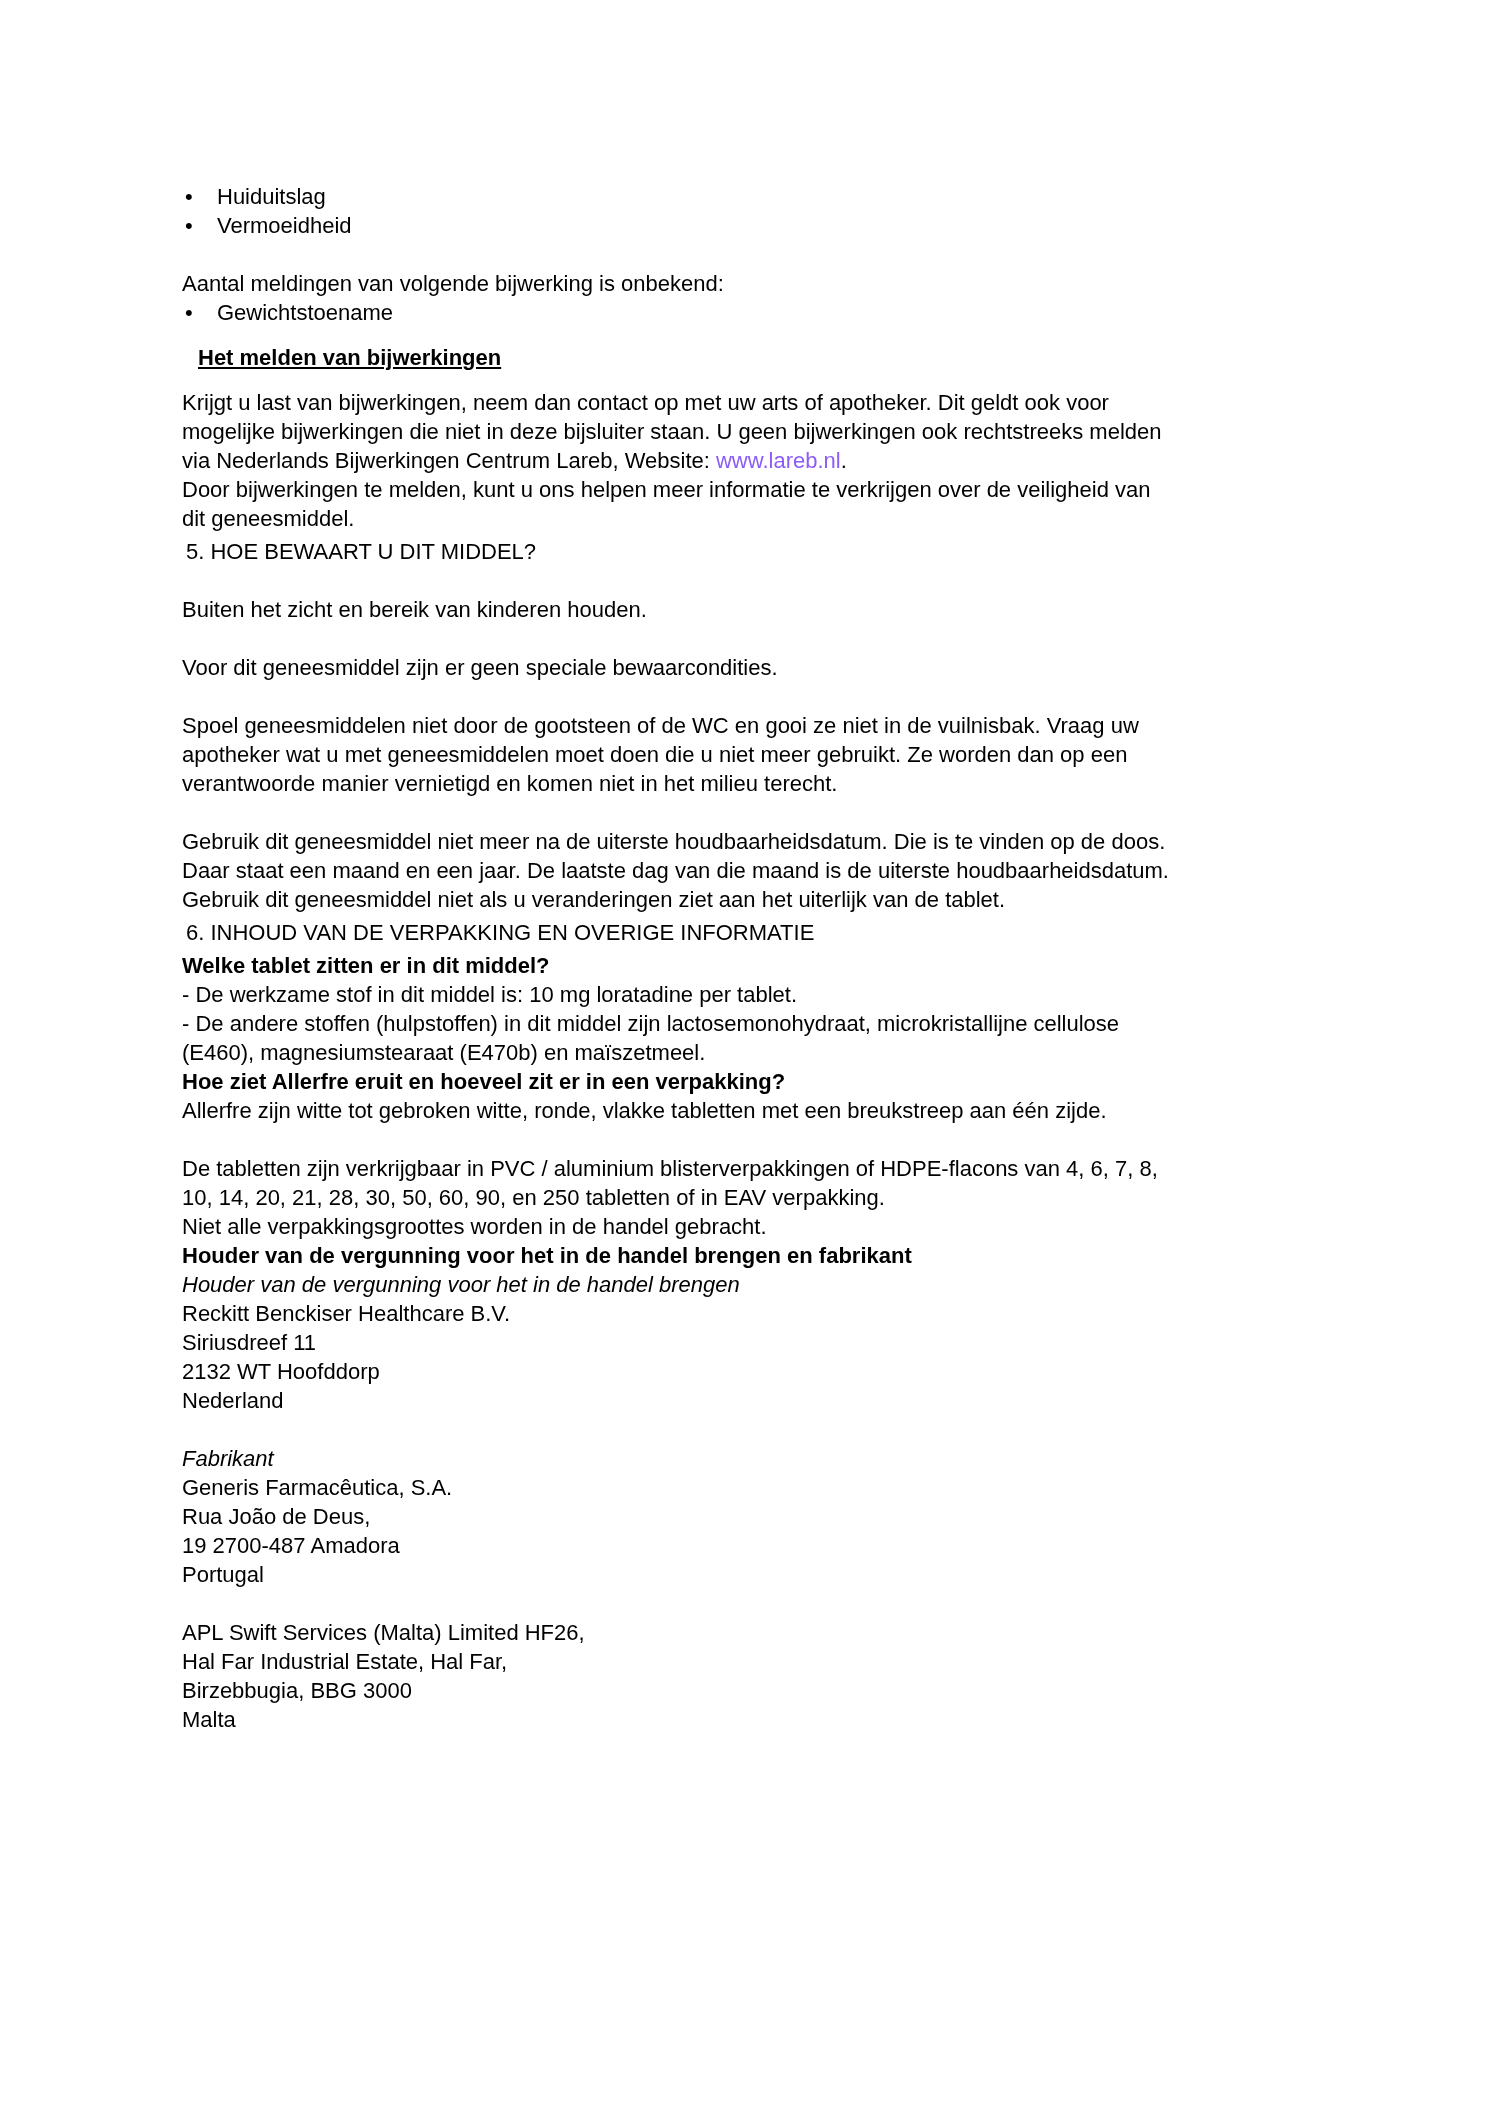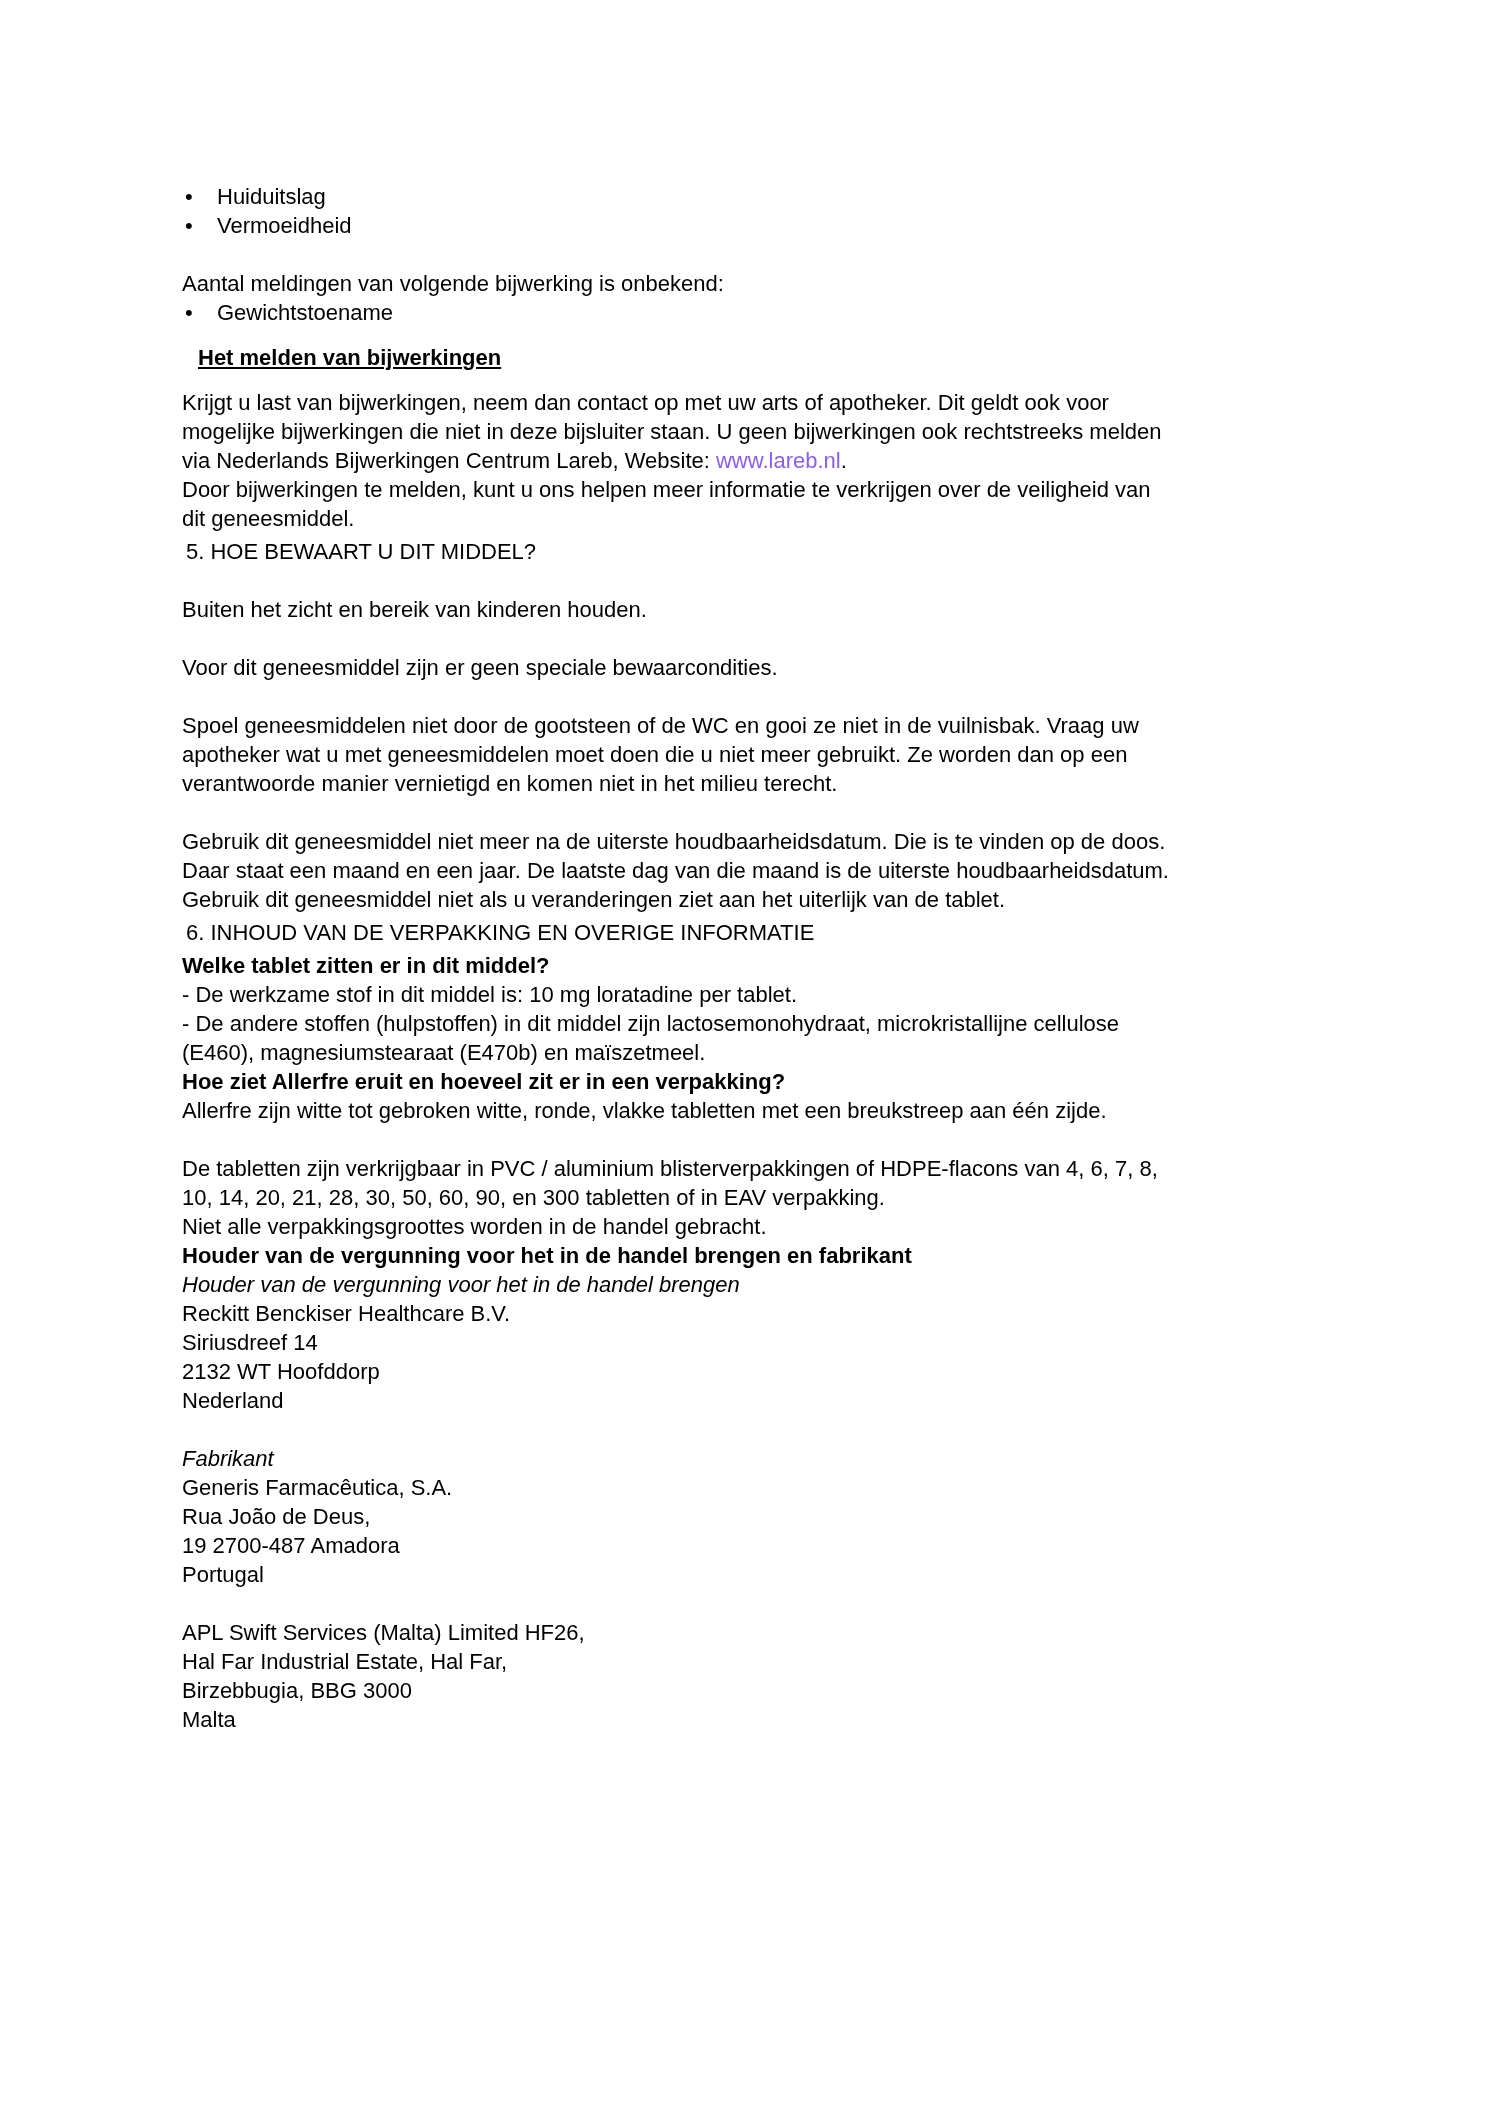--- a/index.html
+++ b/index.html
@@ -107,29 +107,29 @@
 
   <p class="block para">- De werkzame stof in dit middel is: 10 mg loratadine per tablet.
 - De andere stoffen (hulpstoffen) in dit middel zijn lactosemonohydraat, microkristallijne cellulose
 (E460), magnesiumstearaat (E470b) en maïszetmeel.</p>
 
   <p class="block h-bold gap-1">Hoe ziet Allerfre eruit en hoeveel zit er in een verpakking?</p>
 
   <p class="block para">Allerfre zijn witte tot gebroken witte, ronde, vlakke tabletten met een breukstreep aan één zijde.</p>
 
   <p class="block para gap-1">De tabletten zijn verkrijgbaar in PVC / aluminium blisterverpakkingen of HDPE-flacons van 4, 6, 7, 8,
-10, 14, 20, 21, 28, 30, 50, 60, 90, en 300 tabletten of in EAV verpakking.
+10, 14, 20, 21, 28, 30, 50, 60, 90, en 250 tabletten of in EAV verpakking.
 Niet alle verpakkingsgroottes worden in de handel gebracht.</p>
 
   <p class="block h-bold gap-1">Houder van de vergunning voor het in de handel brengen en fabrikant</p>
 
   <p class="block para italic">Houder van de vergunning voor het in de handel brengen</p>
 
   <p class="block para">Reckitt Benckiser Healthcare B.V.
-Siriusdreef 14
+Siriusdreef 11
 2132 WT Hoofddorp
 Nederland</p>
 
   <p class="block para italic gap-1">Fabrikant</p>
 
   <p class="block para">Generis Farmacêutica, S.A.
 Rua João de Deus,
 19 2700-487 Amadora
 Portugal</p>
 

